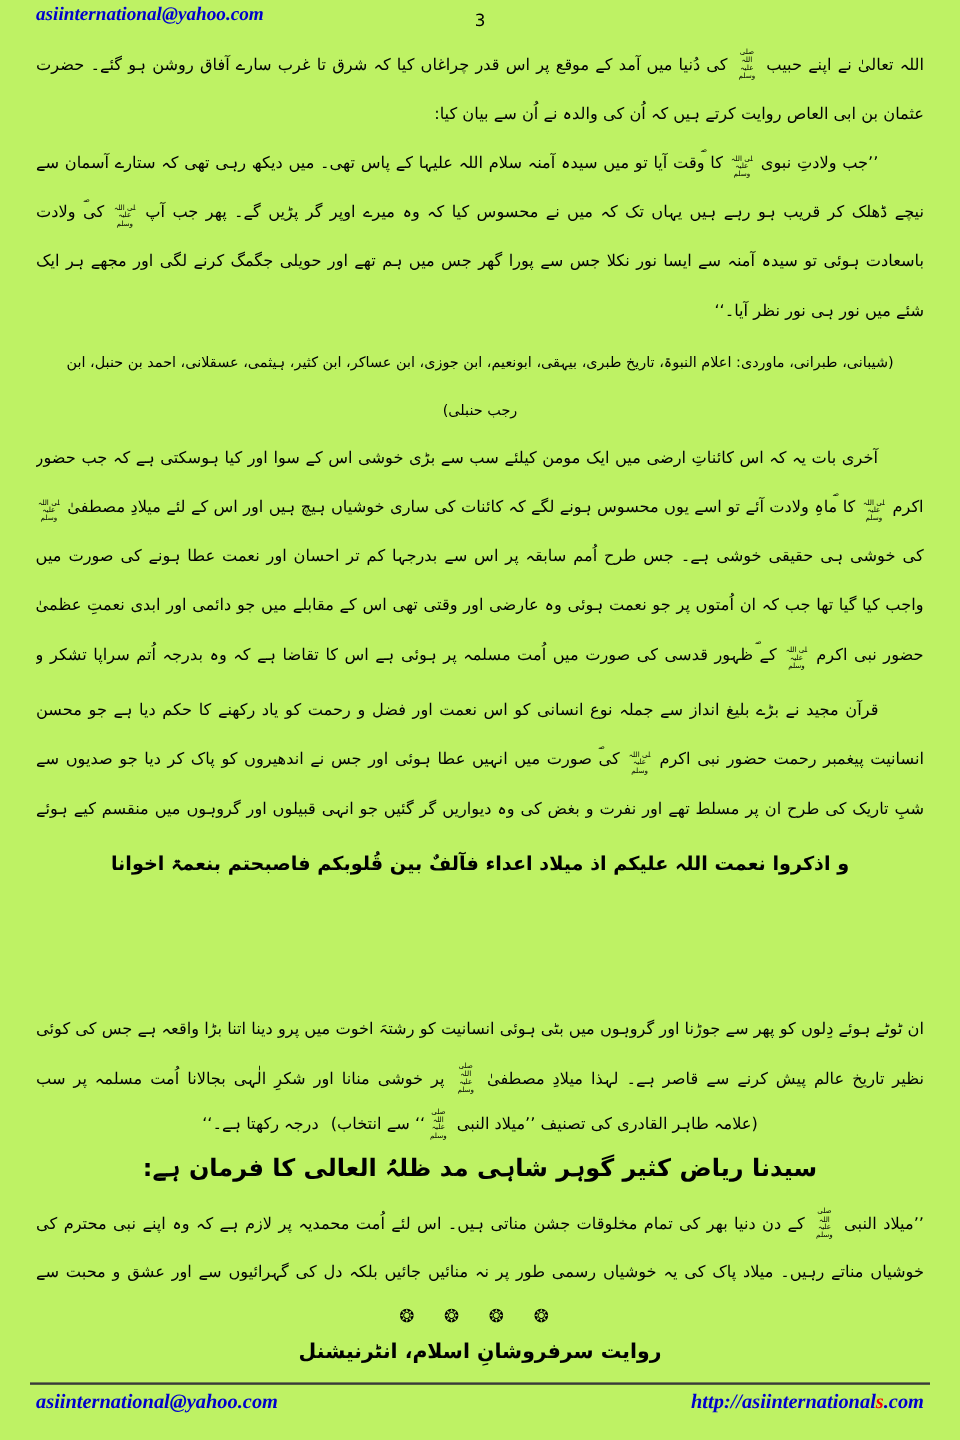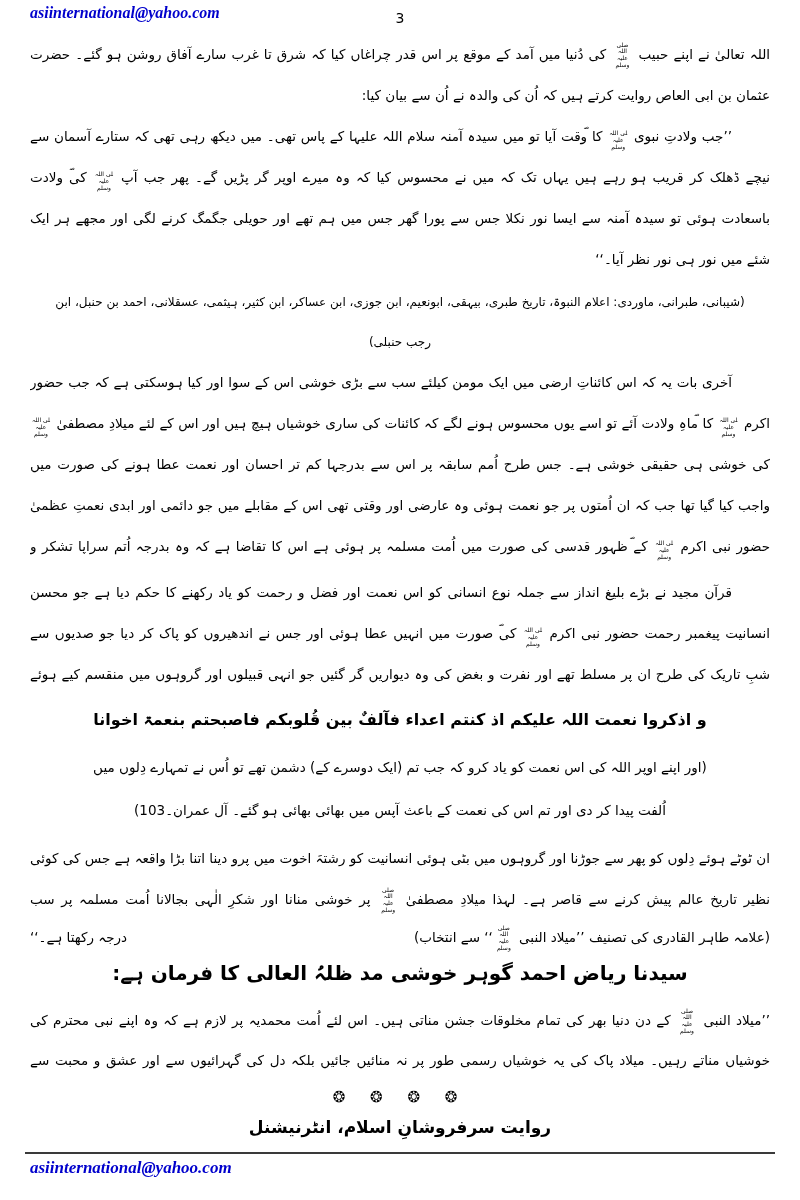--- a/index.html
+++ b/index.html
@@ -1,18 +1,18 @@
 <!DOCTYPE html>
 <html lang="ur" dir="ltr"><head>
 <meta charset="utf-8">
 <style>
   html,body{margin:0;padding:0;background:#e8e8e8;}
   .page{
     position:relative;width:800px;height:1200px;margin:0 auto;
-    background:#ffffff;overflow:hidden;
+    background:#bef264;overflow:hidden;
     font-family:"DejaVu Sans",sans-serif;color:#000;
   }
   .abs{position:absolute;left:30px;right:30px;}
   .urdu{
     direction:rtl;unicode-bidi:embed;
     font-family:"DejaVu Sans",sans-serif;
     font-size:13.5px;line-height:41px;
     text-align:justify;overflow:hidden;
   }
   .para{text-indent:38px;}
@@ -31,21 +31,21 @@
   }
   .verse{
     direction:rtl;text-align:center;font-weight:bold;
     font-size:16px;line-height:40px;overflow:hidden;
   }
   .translation{
     direction:rtl;text-align:center;font-size:13.5px;line-height:43px;
     max-width:620px;margin:0 auto;overflow:hidden;
   }
   .last-row{
-    display:flex;flex-direction:row-reverse;justify-content:space-between;
+    display:flex;flex-direction:row-reverse;justify-content:center;
     direction:rtl;font-size:13.5px;overflow:hidden;line-height:34px;
   }
   .last-row .attr{padding-right:0;padding-left:10px;}
   .heading{
     direction:rtl;text-align:center;font-weight:bold;font-size:20px;
     line-height:42px;overflow:hidden;
   }
   .stars{
     text-align:center;font-size:15px;letter-spacing:10px;line-height:22px;
   }
@@ -79,38 +79,38 @@
   <div class="abs urdu para" style="top:116px;height:164px;">’’جب ولادتِ نبوی <span class="sall">صلی اللہ علیہ وسلم</span> کا وقت آیا تو میں سیدہ آمنہ سلام اللہ علیہا کے پاس تھی۔ میں دیکھ رہی تھی کہ ستارے آسمان سے نیچے ڈھلک کر قریب ہو رہے ہیں یہاں تک کہ میں نے محسوس کیا کہ وہ میرے اوپر گر پڑیں گے۔ پھر جب آپ <span class="sall">صلی اللہ علیہ وسلم</span> کی ولادت باسعادت ہوئی تو سیدہ آمنہ سے ایسا نور نکلا جس سے پورا گھر جس میں ہم تھے اور حویلی جگمگ کرنے لگی اور مجھے ہر ایک شئے میں نور ہی نور نظر آیا۔‘‘</div>
 
   <div class="abs" style="top:282px;height:78px;">
     <div class="sources">(شیبانی، طبرانی، ماوردی: اعلام النبوۃ، تاریخ طبری، بیہقی، ابونعیم، ابن جوزی، ابن عساکر، ابن کثیر، ہیثمی، عسقلانی، احمد بن حنبل، ابن رجب حنبلی)</div>
   </div>
 
   <div class="abs urdu para" style="top:362px;height:208px;">آخری بات یہ کہ اس کائناتِ ارضی میں ایک مومن کیلئے سب سے بڑی خوشی اس کے سوا اور کیا ہوسکتی ہے کہ جب حضور اکرم <span class="sall">صلی اللہ علیہ وسلم</span> کا ماہِ ولادت آئے تو اسے یوں محسوس ہونے لگے کہ کائنات کی ساری خوشیاں ہیچ ہیں اور اس کے لئے میلادِ مصطفیٰ <span class="sall">صلی اللہ علیہ وسلم</span> کی خوشی ہی حقیقی خوشی ہے۔ جس طرح اُمم سابقہ پر اس سے بدرجہا کم تر احسان اور نعمت عطا ہونے کی صورت میں واجب کیا گیا تھا جب کہ ان اُمتوں پر جو نعمت ہوئی وہ عارضی اور وقتی تھی اس کے مقابلے میں جو دائمی اور ابدی نعمتِ عظمیٰ حضور نبی اکرم <span class="sall">صلی اللہ علیہ وسلم</span> کے ظہور قدسی کی صورت میں اُمت مسلمہ پر ہوئی ہے اس کا تقاضا ہے کہ وہ بدرجہ اُتم سراپا تشکر و امتنان بن جائے اور اظہار خوشی و مسرت میں کوئی کسر نہ اُٹھا رکھے۔</div>
 
   <div class="abs urdu para" style="top:572px;height:126px;">قرآن مجید نے بڑے بلیغ انداز سے جملہ نوع انسانی کو اس نعمت اور فضل و رحمت کو یاد رکھنے کا حکم دیا ہے جو محسن انسانیت پیغمبر رحمت حضور نبی اکرم <span class="sall">صلی اللہ علیہ وسلم</span> کی صورت میں انہیں عطا ہوئی اور جس نے اندھیروں کو پاک کر دیا جو صدیوں سے شبِ تاریک کی طرح ان پر مسلط تھے اور نفرت و بغض کی وہ دیواریں گر گئیں جو انہی قبیلوں اور گروہوں میں منقسم کیے ہوئے تھیں۔ ارشادِ باری تعالیٰ ہے:</div>
 
-  <div class="abs verse" style="top:700px;height:42px;">و اذکروا نعمت اللہ علیکم اذ کنتم اعداء فآلفٌ بین قُلوبکم فاصبحتم بنعمۃ اخوانا</div>
+  <div class="abs verse" style="top:700px;height:42px;">و اذکروا نعمت اللہ علیکم اذ میلاد اعداء فآلفٌ بین قُلوبکم فاصبحتم بنعمۃ اخوانا</div>
 
-  <div class="abs" style="top:746px;height:90px;">
-    <div class="translation">(اور اپنے اوپر اللہ کی اس نعمت کو یاد کرو کہ جب تم (ایک دوسرے کے) دشمن تھے تو اُس نے تمہارے دِلوں میں اُلفت پیدا کر دی اور تم اس کی نعمت کے باعث آپس میں بھائی بھائی ہو گئے۔ آل عمران۔103)</div>
-  </div>
 
   <div class="abs urdu para no-indent" style="top:838px;height:82px;">ان ٹوٹے ہوئے دِلوں کو پھر سے جوڑنا اور گروہوں میں بٹی ہوئی انسانیت کو رشتہَ اخوت میں پرو دینا اتنا بڑا واقعہ ہے جس کی کوئی نظیر تاریخ عالم پیش کرنے سے قاصر ہے۔ لہذا میلادِ مصطفیٰ <span class="sall">صلی اللہ علیہ وسلم</span> پر خوشی منانا اور شکرِ الٰہی بجالانا اُمت مسلمہ پر سب خوشیوں سے بڑھ کر واجب کا</div>
 
   <div class="abs last-row" style="top:920px;height:34px;">
     <span>درجہ رکھتا ہے۔‘‘</span>
     <span class="attr">(علامہ طاہر القادری کی تصنیف ’’میلاد النبی <span class="sall">صلی اللہ علیہ وسلم</span>‘‘ سے انتخاب)</span>
   </div>
 
-  <div class="abs heading" style="top:952px;height:46px;">سیدنا ریاض احمد گوہر خوشی مد ظلہُ العالی کا فرمان ہے:</div>
+  <div class="abs heading" style="top:952px;height:46px;">سیدنا ریاض کثیر گوہر شاہی مد ظلہُ العالی کا فرمان ہے:</div>
 
   <div class="abs urdu para no-indent" style="top:1000px;height:84px;line-height:40px;">’’میلاد النبی <span class="sall">صلی اللہ علیہ وسلم</span> کے دن دنیا بھر کی تمام مخلوقات جشن مناتی ہیں۔ اس لئے اُمت محمدیہ پر لازم ہے کہ وہ اپنے نبی محترم کی خوشیاں مناتے رہیں۔ میلاد پاک کی یہ خوشیاں رسمی طور پر نہ منائیں جائیں بلکہ دل کی گہرائیوں سے اور عشق و محبت سے بھرپور طریقے سے منائیں جائیں۔‘‘</div>
 
   <div class="abs stars" style="top:1086px;height:22px;">❂ ❂ ❂ ❂</div>
 
   <div class="abs org" style="top:1110px;height:36px;">روایت سرفروشانِ اسلام، انٹرنیشنل</div>
 
   <div class="rule" style="top:1152px;"></div>
 
   <div class="footer-link" style="left:30px;top:1158px;color:#0000cc;">asiinternational@yahoo.com</div>
+  <div class="footer-link" style="right:30px;top:1158px;color:#0000cc;">
+    <span>http://asiinternational</span><span style="color:#ff0000;">s</span><span>.com</span>
+  </div>
 
 </div>
 
 </body></html>

